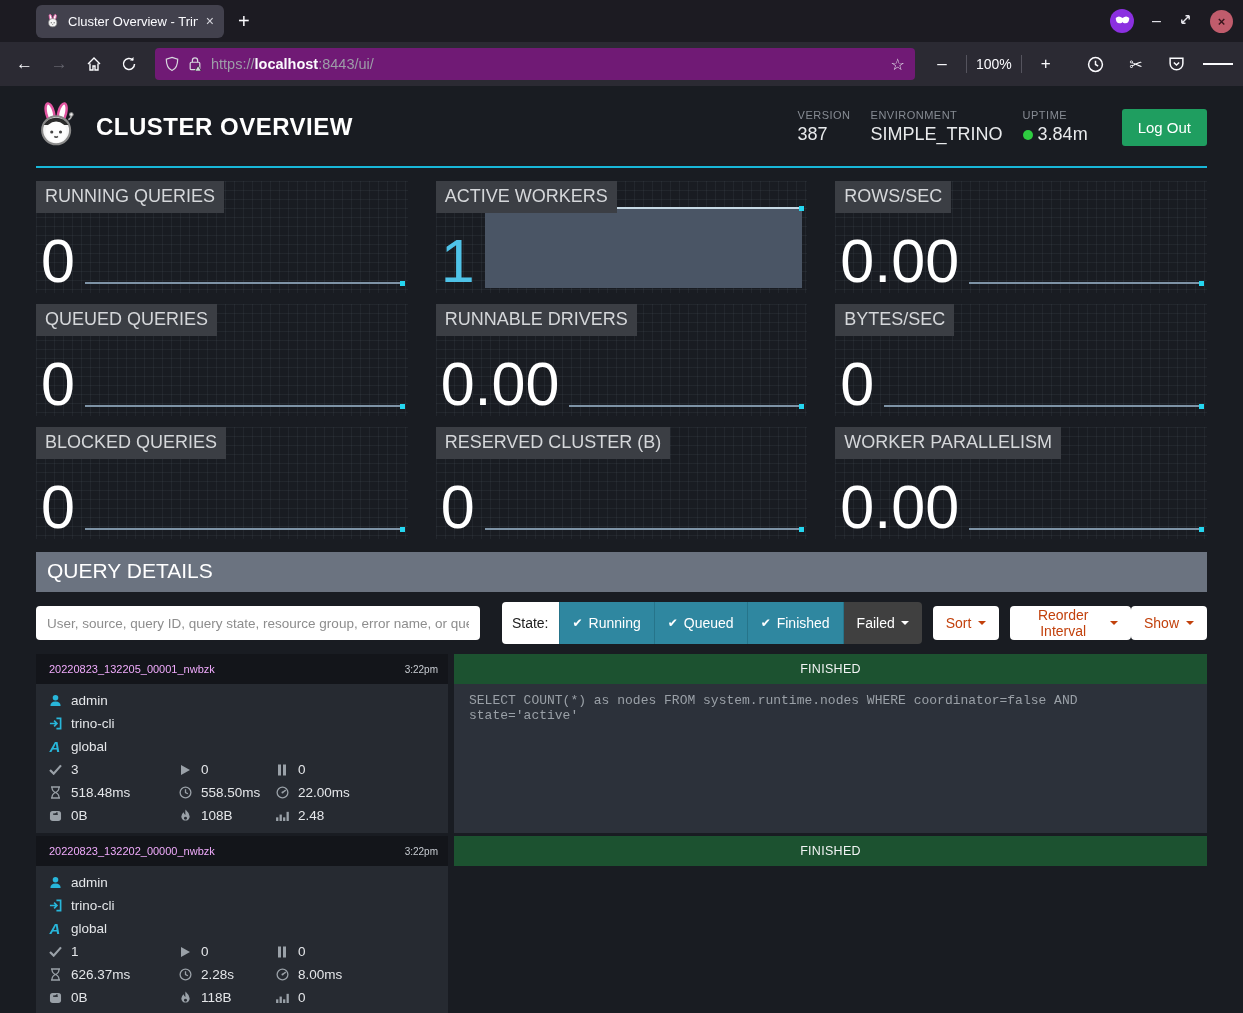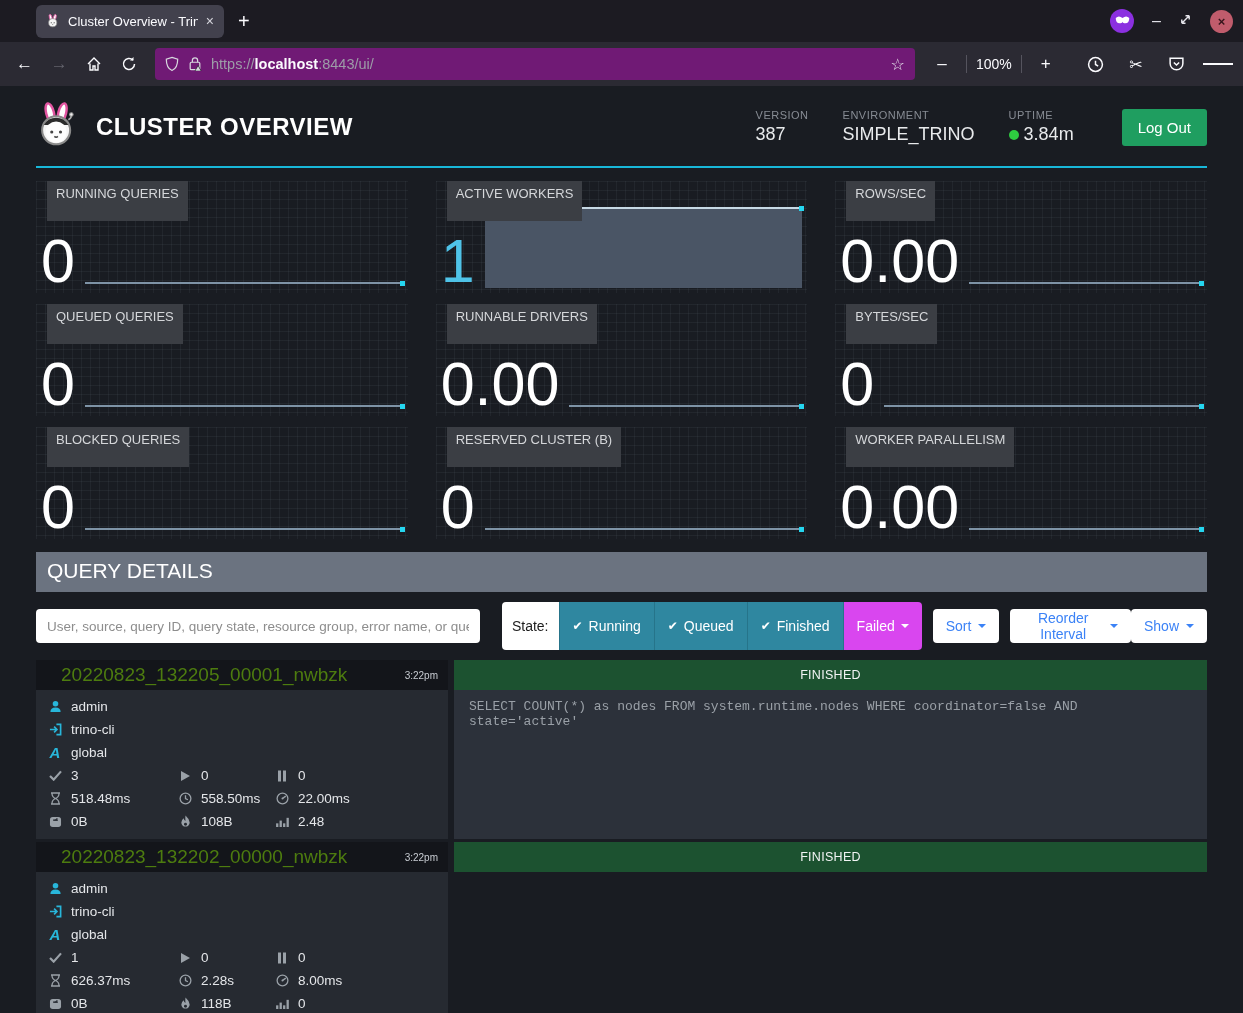--- a/index.html
+++ b/index.html
@@ -25,62 +25,62 @@
   .url-text b { color:#fbfbfe; font-weight:bold; }
   .url-star { margin-left:auto; color:#e8e8ee; font-size:16px; }
   .zoomgrp { display:flex; align-items:center; gap:9px; color:#fbfbfe; font-size:14px; }
   .vdiv { width:1px; height:18px; background:#55545e; }
   .hamburger span { display:block; width:15px; height:1.8px; background:#fbfbfe; margin:3px 0; }
 
   
   .page { padding:0 36px;border-radius:13px; }
   .page-head { display:flex; align-items:center; padding:16px 0 14px 0; border-bottom:2px solid #18b7d9; }
   .app-title { color:#fff; font-size:24px; letter-spacing:.5px; margin-left:18px; }
-  .head-stats { margin-left:auto; display:flex; align-items:center; gap:34px; }
+  .head-stats { margin-left:auto; display:flex; align-items:center; gap:20px; }
   .hstat .lbl { color:#878c94; font-size:11px; letter-spacing:.5px; }
   .hstat .val { color:#e8eaec; font-size:18px; margin-top:3px; display:flex; align-items:center; gap:5px; }
   .dot { width:10px; height:10px; border-radius:50%; background:#2ecc40; display:inline-block; }
   .logout { background:#1f9e60; color:#fff; border:none; font-size:15px; padding:10px 16px; border-radius:3px; margin-left:14px; font-family:inherit; }
 
   
   .metrics { display:grid; grid-template-columns:repeat(3,1fr); gap:11px 28px; margin-top:13px; }
   .mcell { height:112px; position:relative;
     background-image:linear-gradient(rgba(150,165,185,.075) 1px, transparent 1px),
                      linear-gradient(90deg, rgba(150,165,185,.075) 1px, transparent 1px);
     background-size:9px 9px; }
-  .mlabel { position:absolute; top:0; left:11px; background:#3b3e44; color:#d5d7da; font-size:13px; padding:5px 9px 20px; }
+  .mlabel { position:absolute; top:0; left:0; background:#3b3e44; color:#d5d7da; font-size:18px; padding:5px 9px 6px; }
   .mbody { position:absolute; left:5px; right:3px; top:30px; bottom:4px; display:flex; align-items:flex-end; }
   .mval { font-size:61px; color:#fff; line-height:.92; padding-right:10px; }
   .mval.cyan { color:#4fc3e8; }
   .spark { flex:1; position:relative; height:100%; }
   .spark .line { position:absolute; left:0; right:2px; bottom:5px; border-bottom:2px solid #7e93a6; }
   .spark .line::after { content:''; position:absolute; right:-2px; bottom:-3.5px; width:5px; height:5px; background:#25d6f0; }
   .spark .fill { position:absolute; left:0; right:2px; top:-4px; bottom:1px; background:#4a5565; border-top:2px solid #c6d8e4; }
   .spark .fill::after { content:''; position:absolute; right:-2px; top:-3.5px; width:5px; height:5px; background:#25d6f0; }
 
   
   .qd-title { margin-top:13px; background:#6b7380; color:#fff; font-size:21px; padding:7px 11px 9px; }
   .qd-toolbar { display:flex; align-items:center; margin-top:10px; }
   .search { width:537px; height:34px; border:none; border-radius:4px; padding:0 11px; font-size:13.5px; color:#444; font-family:inherit; }
   .search::placeholder { color:#8d8d8d; }
-  .stategrp { display:flex; margin-left:22px; height:48px; }
+  .stategrp { display:flex; margin-left:22px; height:42px; }
   .state-lbl { background:#fff; color:#1c1c1c; font-size:14px; display:flex; align-items:center; padding:0 10px; border-radius:4px 0 0 4px; }
   .sbtn { background:#2f87a0; color:#fff; font-size:14px; display:flex; align-items:center; gap:6px; padding:0 13px; border-left:1px solid #26748a; font-family:inherit; border-top:0; border-bottom:0; border-right:0; }
   .sbtn .chk { font-size:12px; }
-  .sbtn.lite { background:#d946ef; border-radius:0 4px 4px 0; }
+  .sbtn.lite { background:#404040; border-radius:0 4px 4px 0; }
   .caret { width:0; height:0; border-left:4px solid transparent; border-right:4px solid transparent; border-top:4px solid currentColor; display:inline-block; }
-  .wbtn { background:#fff; color:#3b82f6; height:34px; border:none; border-radius:4px; font-size:14px; display:flex; align-items:center; gap:7px; padding:0 13px; margin-left:11px; font-family:inherit; }
+  .wbtn { background:#fff; color:#c2410c; height:34px; border:none; border-radius:4px; font-size:14px; display:flex; align-items:center; gap:7px; padding:0 13px; margin-left:11px; font-family:inherit; }
   .wbtn.last { margin-left:auto; }
 
   
   .query { margin-top:10px; }
   .query + .query { margin-top:3px; }
   .q-head { display:flex; height:30px; }
   .q-head-left { width:412px; background:#13151a; display:flex; align-items:center; padding:0 10px 0 13px; }
-  .q-id { color:#4d7c0f; font-size:19px; text-decoration:none;margin-left:12px; }
+  .q-id { color:#f0abfc; font-size:11px; text-decoration:none; }
   .q-time { margin-left:auto; color:#c7cbd1; font-size:10px; }
   .q-status { flex:1; margin-left:6px; background:#1c5230; color:#f2f4f4; display:flex; align-items:center; justify-content:center; font-size:12.5px; letter-spacing:.3px; }
   .q-body { display:flex; align-items:stretch; }
   .q-left { width:412px; background:#262a31; padding:5px 12px 6px; }
   .q-right { flex:1; margin-left:6px; background:#2c313a; padding:9px 15px; font-family:"Liberation Mono", monospace; font-size:13px; color:#9aa0a7; white-space:pre-wrap; }
   .q-row { display:flex; align-items:center; gap:9px; height:23px; color:#e4e6e9; font-size:13.5px; }
   .q-grid { display:grid; grid-template-columns:130px 97px 1fr; }
   .q-stat { display:flex; align-items:center; gap:9px; height:23px; color:#e4e6e9; font-size:13.5px; }
   .ico { width:14px; display:inline-flex; justify-content:center; }
   .ico svg { display:block; }

